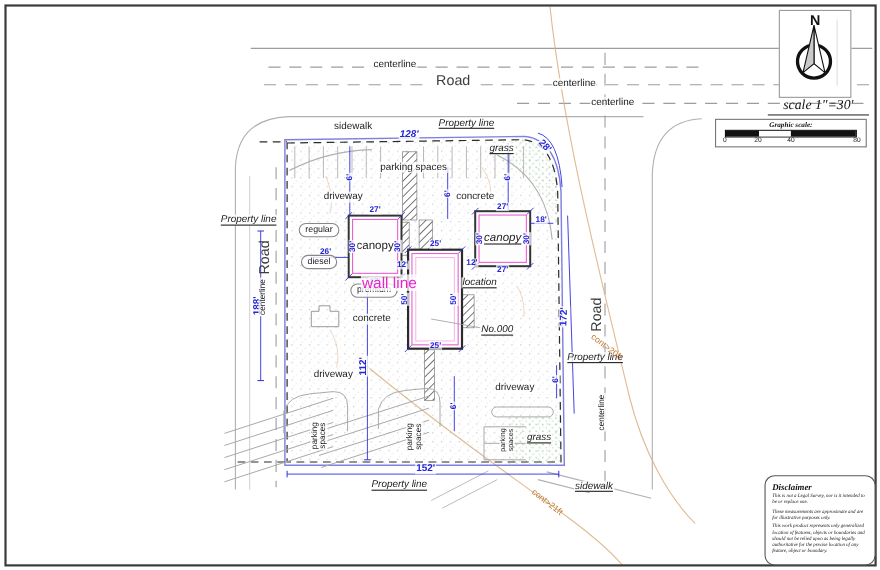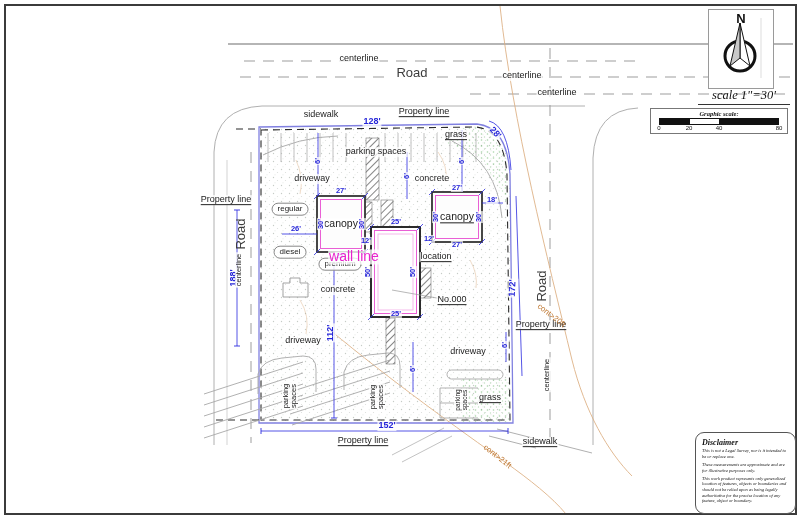--- a/index.html
+++ b/index.html
@@ -31,21 +31,21 @@
   .pl.sm{font-size:9px;}
   .pl.xs{font-size:7.5px;}
   .pl.xxs{font-size:6.5px;}
   .pl.md{font-size:10.5px;}
   .pl.big{font-size:13.5px;letter-spacing:.4px;text-align:center;line-height:1.5;background:transparent;}
   .pl.road{font-size:13px;color:#3c3c3c;background:transparent;}
   .pl.dim{font-size:7.5px;font-weight:bold;color:#2525d8;background:rgba(255,255,255,.7);}
   .pl.dim9{font-size:9px;font-weight:bold;color:#2525d8;}
   .pl.wall{color:#e822cc;font-size:14px;}
   .pl.cont{color:#c07a35;font-size:8px;background:transparent;}
-  .pl.u{text-decoration:underline;text-underline-offset:2px;}
+  .pl.u{text-decoration:underline;text-underline-offset:2px;font-style:italic;}
   .pl.oval{border:1px solid #888;border-radius:9px;padding:1px 5px;font-size:8px;background:rgba(255,255,255,.85);}
   .pl.pre{text-align:center;}
 
   
   .disclaimer{position:absolute;left:695px;top:432px;width:99px;height:80px;border:1px solid #555;border-radius:9px;background:#fff;z-index:3;overflow:hidden;}
   .d-inner{padding:5px 6px;}
   .d-title{font-family:"Liberation Serif",serif;font-style:italic;font-weight:bold;font-size:8px;margin-bottom:1px;}
   .d-shrink{transform:scale(.5);transform-origin:0 0;width:200%;}
   .d-shrink p{font-family:"Liberation Serif",serif;font-style:italic;font-size:9px;line-height:1.25;margin:0 0 5px 0;}
 </style>
@@ -163,41 +163,41 @@
     </g>
   </svg>
 
   <div id="plan-labels">
       <div class="pl sm" style="left: 359px; top: 59px; transform: translate(-50%, -50%);">centerline</div>
       <div class="pl road" style="left: 412px; top: 73px; transform: translate(-50%, -50%);">Road</div>
       <div class="pl sm" style="left: 522px; top: 76px; transform: translate(-50%, -50%);">centerline</div>
       <div class="pl sm" style="left: 557px; top: 93px; transform: translate(-50%, -50%);">centerline</div>
       <div class="pl sm" style="left: 321px; top: 115px; transform: translate(-50%, -50%);">sidewalk</div>
       <div class="pl sm u" style="left: 424px; top: 112px; transform: translate(-50%, -50%);">Property line</div>
-      <div class="pl dim9" style="left: 372px; top: 122px; transform: translate(-50%, -50%);">128'</div>
+      <div class="pl dim9" style="left: 372px; top: 122px; transform: translate(-50%, -50%); font-style: italic;">128'</div>
       <div class="pl sm u" style="left: 456px; top: 135px; transform: translate(-50%, -50%);">grass</div>
       <div class="pl dim9" style="left: 495px; top: 133px; transform: translate(-50%, -50%) rotate(48deg);">28'</div>
       <div class="pl sm" style="left: 376px; top: 152px; transform: translate(-50%, -50%);">parking spaces</div>
       <div class="pl dim" style="left: 318px; top: 161px; transform: translate(-50%, -50%) rotate(-90deg);">6'</div>
       <div class="pl dim" style="left: 462px; top: 161px; transform: translate(-50%, -50%) rotate(-90deg);">6'</div>
       <div class="pl sm" style="left: 312px; top: 179px; transform: translate(-50%, -50%);">driveway</div>
       <div class="pl dim" style="left: 407px; top: 176px; transform: translate(-50%, -50%) rotate(-90deg);">6'</div>
       <div class="pl sm" style="left: 432px; top: 179px; transform: translate(-50%, -50%);">concrete</div>
       <div class="pl dim" style="left: 341px; top: 191px; transform: translate(-50%, -50%);">27'</div>
       <div class="pl dim" style="left: 457px; top: 188px; transform: translate(-50%, -50%);">27'</div>
       <div class="pl dim" style="left: 492px; top: 200px; transform: translate(-50%, -50%);">18'</div>
       <div class="pl oval" style="left: 290px; top: 209px; transform: translate(-50%, -50%);">regular</div>
       <div class="pl md" style="left: 341px; top: 224px; transform: translate(-50%, -50%);">canopy</div>
       <div class="pl md u" style="left: 457px; top: 217px; transform: translate(-50%, -50%);">canopy</div>
       <div class="pl dim" style="left: 321px; top: 224px; transform: translate(-50%, -50%) rotate(-90deg);">30'</div>
       <div class="pl dim" style="left: 362px; top: 224px; transform: translate(-50%, -50%) rotate(-90deg);">30'</div>
       <div class="pl dim" style="left: 436px; top: 217px; transform: translate(-50%, -50%) rotate(-90deg);">30'</div>
       <div class="pl dim" style="left: 479px; top: 217px; transform: translate(-50%, -50%) rotate(-90deg);">30'</div>
       <div class="pl dim" style="left: 296px; top: 229px; transform: translate(-50%, -50%);">26'</div>
-      <div class="pl oval" style="left: 290px; top: 252px; transform: translate(-50%, -50%);">diesel</div>
+      <div class="pl oval" style="left: 290px; top: 238px; transform: translate(-50%, -50%);">diesel</div>
       <div class="pl oval" style="left: 292px; top: 264px; transform: translate(-50%, -50%); margin-left: 48px;">premium</div>
       <div class="pl dim" style="left: 341px; top: 256px; transform: translate(-50%, -50%);">27'</div>
       <div class="pl dim" style="left: 366px; top: 241px; transform: translate(-50%, -50%);">12'</div>
       <div class="pl dim" style="left: 396px; top: 222px; transform: translate(-50%, -50%);">25'</div>
       <div class="pl dim" style="left: 429px; top: 239px; transform: translate(-50%, -50%);">12'</div>
       <div class="pl dim" style="left: 457px; top: 245px; transform: translate(-50%, -50%);">27'</div>
       <div class="pl wall" style="left: 354px; top: 257px; transform: translate(-50%, -50%);">wall line</div>
       <div class="pl sm u" style="left: 436px; top: 257px; transform: translate(-50%, -50%);">location</div>
       <div class="pl dim" style="left: 368px; top: 272px; transform: translate(-50%, -50%) rotate(-90deg);">50'</div>
       <div class="pl dim" style="left: 413px; top: 272px; transform: translate(-50%, -50%) rotate(-90deg);">50'</div>

